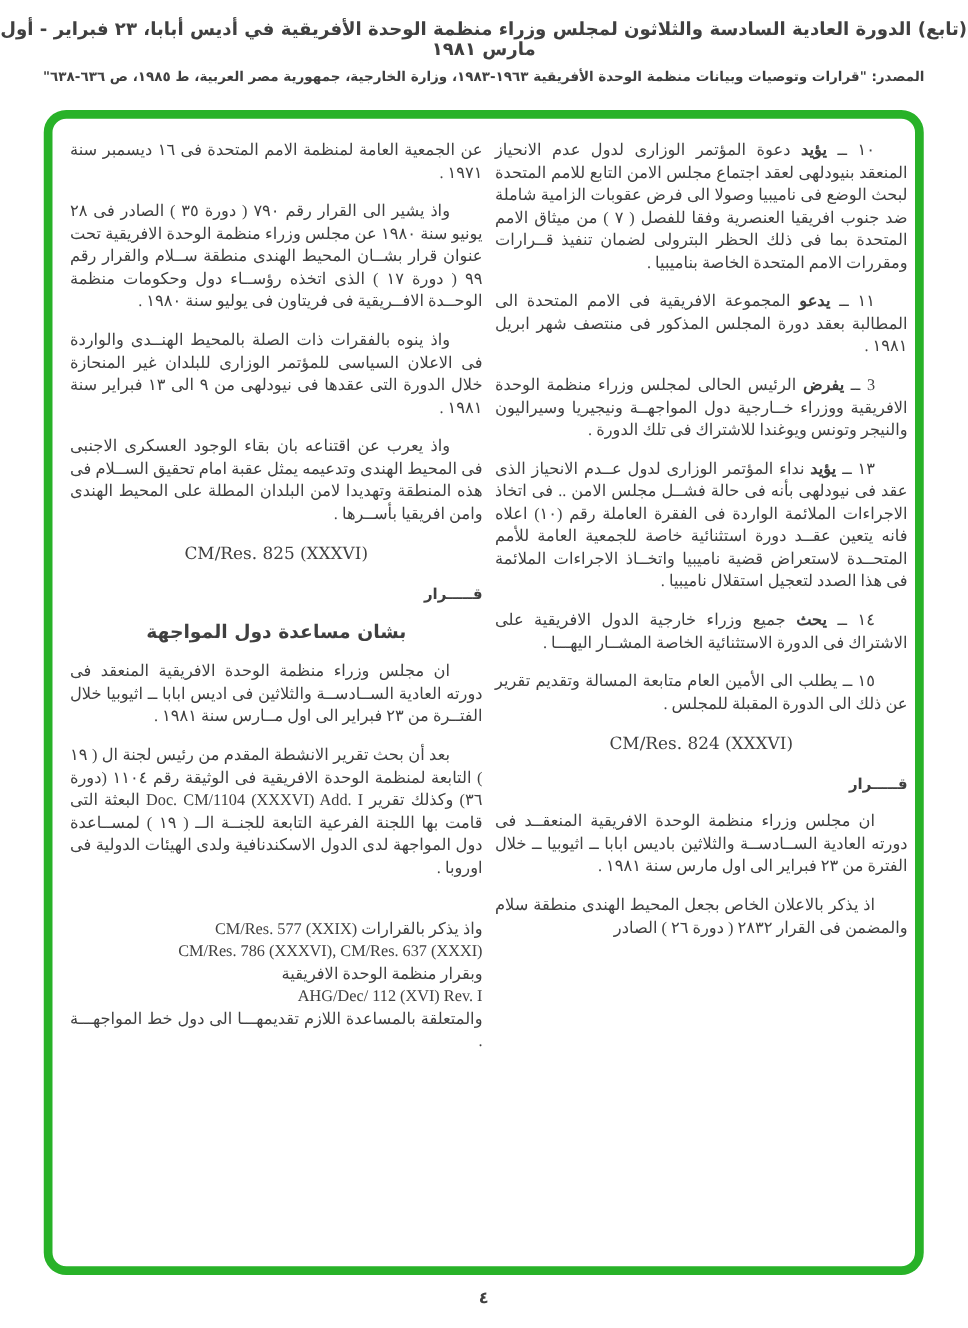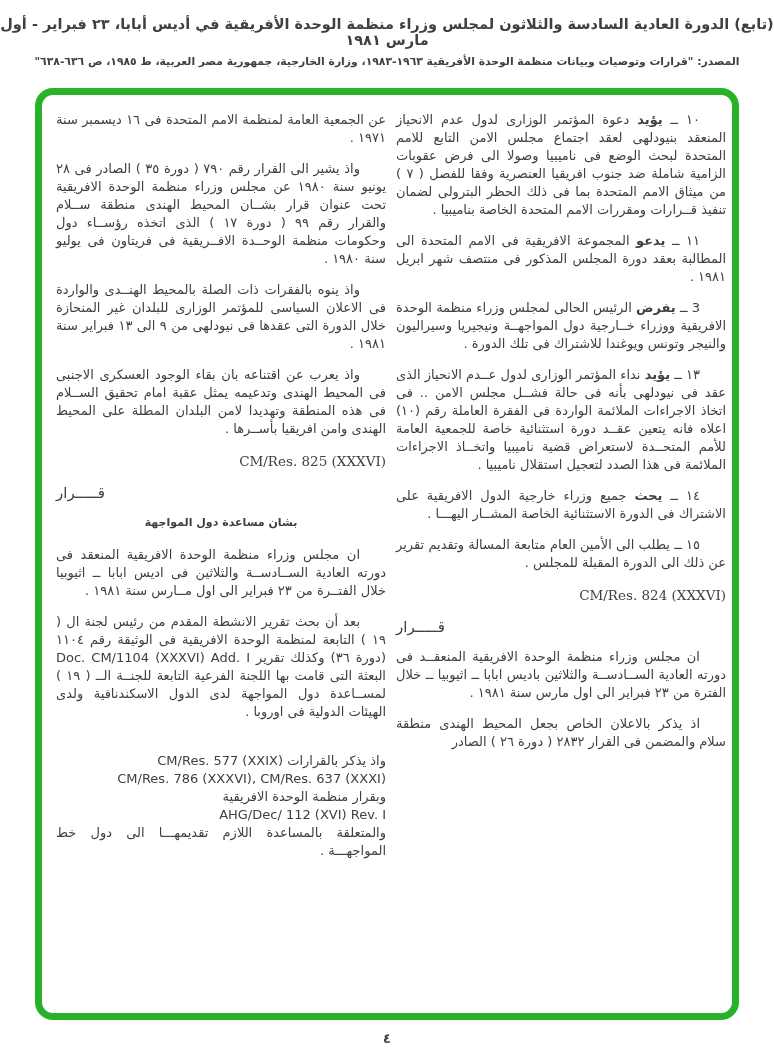--- a/index.html
+++ b/index.html
@@ -26,38 +26,38 @@
   }
   .col{
     position:absolute;top:16px;
     width:330px;
     direction:rtl;
     text-align:justify;
     font-size:13px;line-height:18px;
   }
   .col-right{left:354px;}
   .col-left{left:14px;}
-  .para{margin:0 0 13px;text-indent:26px;}
+  .para{margin:0 0 13px;text-indent:26px;font-family:Liberation Serif, serif;}
   .para.noindent{text-indent:0;}
   .para b{font-weight:bold;}
   .mixed{white-space:pre-line;}
   .code{
-    direction:ltr;text-align:right;
+    direction:ltr;text-align:center;
     font-family:"DejaVu Serif",serif;
     font-size:13.5px;
     margin:14px 0 8px;
     text-indent:0;
   }
   .heading{
-    text-align:left;font-weight:normal;
-    font-size:15px;margin:14px 0 12px;text-indent:0;
+    text-align:right;font-weight:bold;
+    font-size:12px;margin:14px 0 12px;text-indent:0;
   }
   .subheading{
     text-align:center;font-weight:bold;
-    font-size:11px;margin:0 0 14px;text-indent:0;
+    font-size:15px;margin:0 0 14px;text-indent:0;
   }
   .page-num{
     position:absolute;top:1031px;left:0;right:0;
     text-align:center;font-weight:bold;font-size:13px;
   }
 </style>
 </head>
 <body>
 
 <div class="page">

